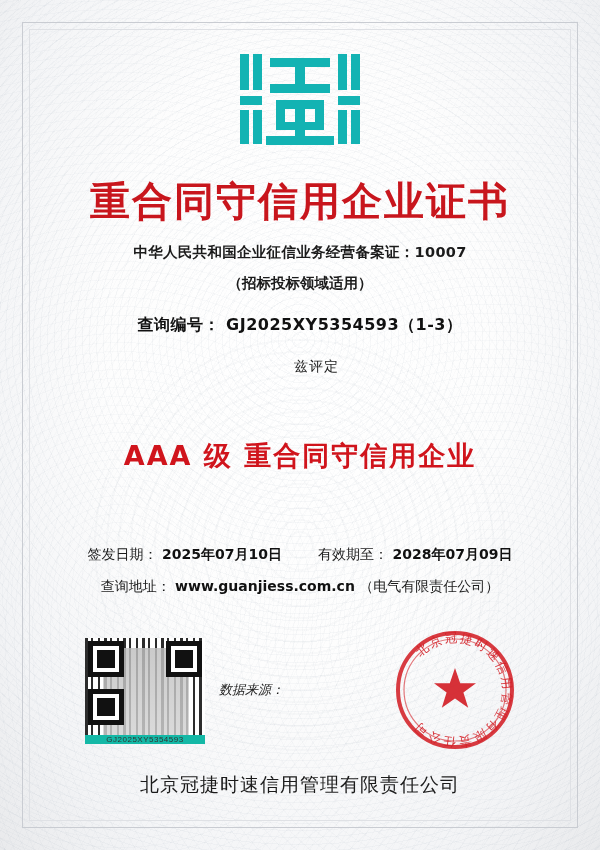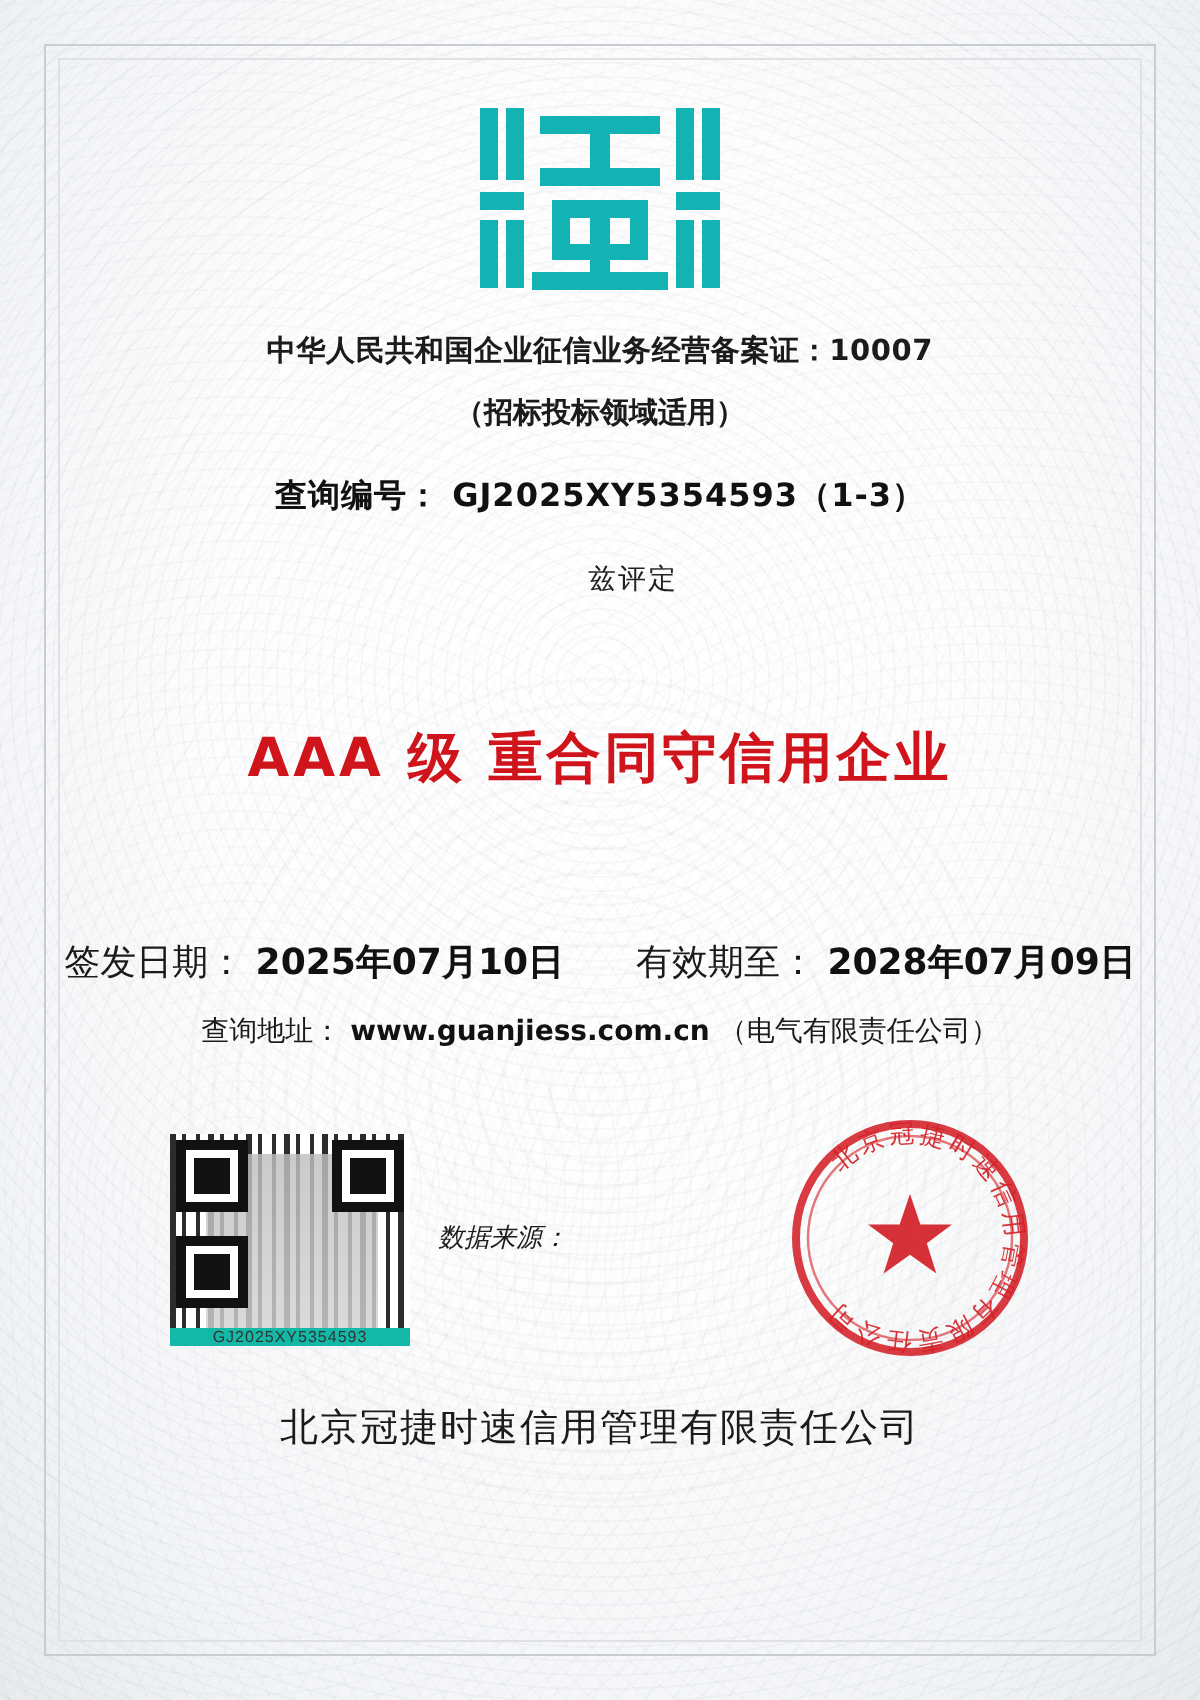--- a/index.html
+++ b/index.html
@@ -166,21 +166,21 @@
     color: #d0141c;
     letter-spacing: 2px;
   }
 
   
   .dates {
     margin-top: 72px;
     display: flex;
     gap: 36px;
     font-family: "DejaVu Sans", "Liberation Sans", sans-serif;
-    font-size: 18px;
+    font-size: 14px;
     color: #1b1b1b;
   }
   .dates .lbl { color: #1b1b1b; }
   .dates .val { font-weight: bold; color: #111; }
 
   .query-url {
     margin-top: 14px;
     font-family: "DejaVu Sans", "Liberation Sans", sans-serif;
     font-size: 14px;
     color: #1b1b1b;
@@ -308,20 +308,21 @@
           <rect x="40" y="52" width="48" height="9"></rect>
           <rect x="40" y="52" width="9" height="30"></rect>
           <rect x="79" y="52" width="9" height="30"></rect>
           <rect x="40" y="74" width="48" height="8"></rect>
           <rect x="30" y="88" width="68" height="9"></rect>
           <rect x="59" y="58" width="10" height="39"></rect>
         </g>
       </svg>
     </div>
 
+    <div class="main-title">重合同守信用企业证书</div>
 
     <div class="record-line">中华人民共和国企业征信业务经营备案证：10007</div>
 
     <div class="scope-line">（招标投标领域适用）</div>
 
     <div class="query-line">
       <span>查询编号：</span>
       <span class="num">GJ2025XY5354593（1-3）</span>
     </div>
 

